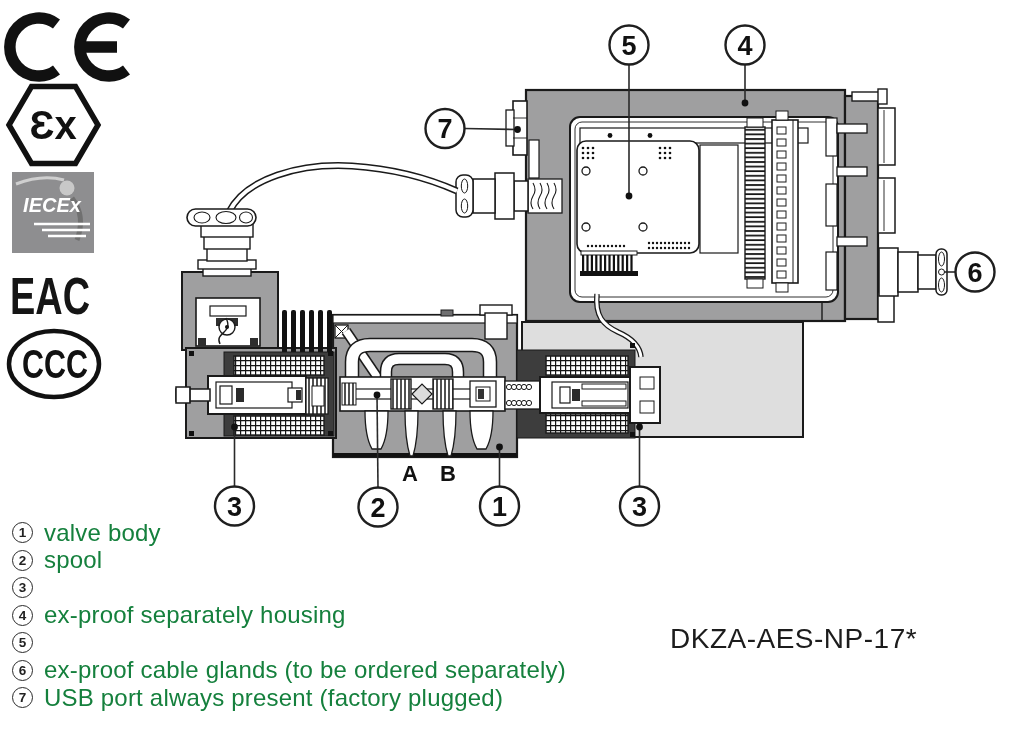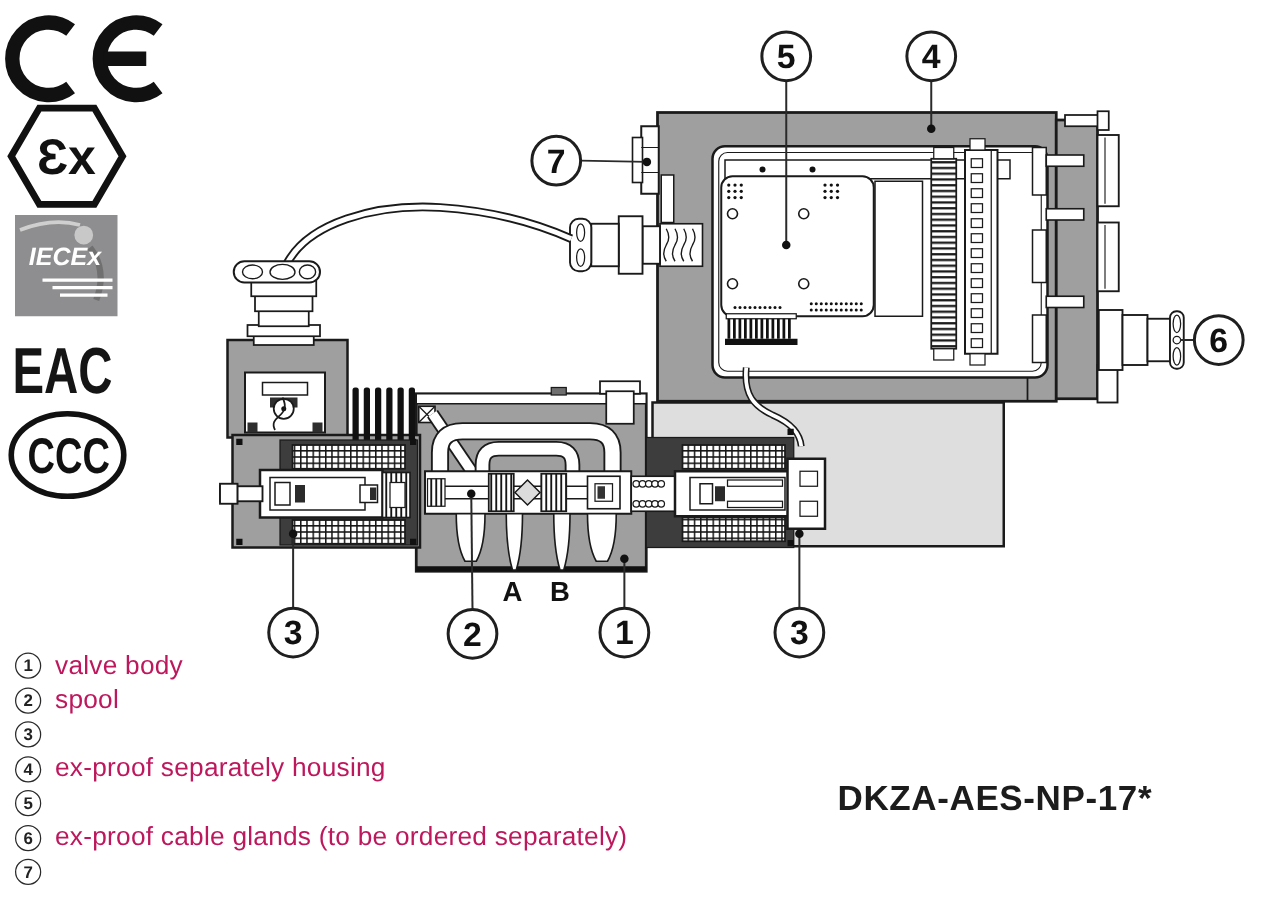--- a/index.html
+++ b/index.html
@@ -4,22 +4,22 @@
 <style>
   html,body{margin:0;padding:0;background:#fff;}
   .page{position:relative;width:1010px;height:731px;background:#fff;overflow:hidden;
         font-family:"Liberation Sans",sans-serif;}
   svg text{font-family:"Liberation Sans",sans-serif;}
   .legend{position:absolute;left:12px;top:519px;}
   .legend-row{display:flex;align-items:center;height:27.5px;}
   .lnum{width:19px;height:19px;border:1.7px solid #2a2a2a;border-radius:50%;
         display:flex;align-items:center;justify-content:center;
         font-size:13.5px;font-weight:600;color:#222;flex:0 0 auto;margin-right:11px;}
-  .ltext{font-size:21px;color:#be185d;letter-spacing:.2px;white-space:nowrap;}
-  .model-code{position:absolute;left:670px;top:623px;font-size:28px;font-weight:bold;
+  .ltext{font-size:24px;color:#15803d;letter-spacing:.2px;white-space:nowrap;}
+  .model-code{position:absolute;left:670px;top:623px;font-size:28px;font-weight:normal;
         color:#1c1c1c;letter-spacing:.5px;white-space:nowrap;}
 </style>
 </head>
 <body>
 
 <div class="page">
 
 <svg width="1010" height="731" viewBox="0 0 1010 731">
   <defs>
     <pattern id="coilGrid" width="5" height="5" patternUnits="userSpaceOnUse">
@@ -464,19 +464,20 @@
   </div>
   <div class="legend-row">
     <span class="lnum">5</span>
   </div>
   <div class="legend-row">
     <span class="lnum">6</span>
     <span class="ltext">ex-proof cable glands (to be ordered separately)</span>
   </div>
   <div class="legend-row">
     <span class="lnum">7</span>
+    <span class="ltext">USB port always present (factory plugged)</span>
   </div>
 </div>
 
 
 <div class="model-code">DKZA-AES-NP-17*</div>
 
 </div>
 
 </body></html>

